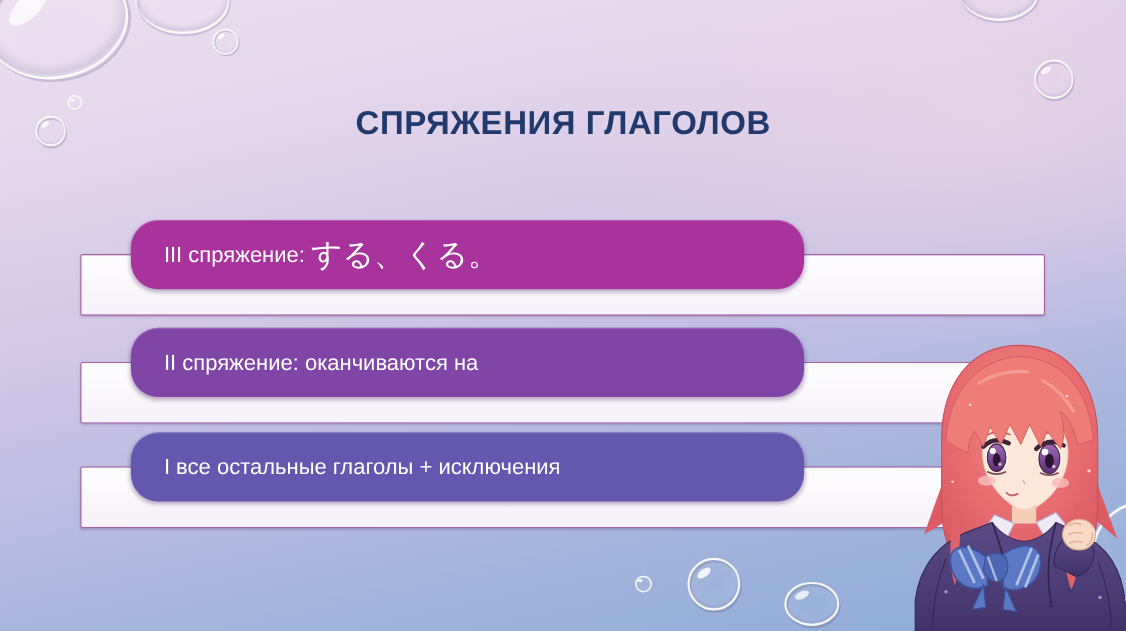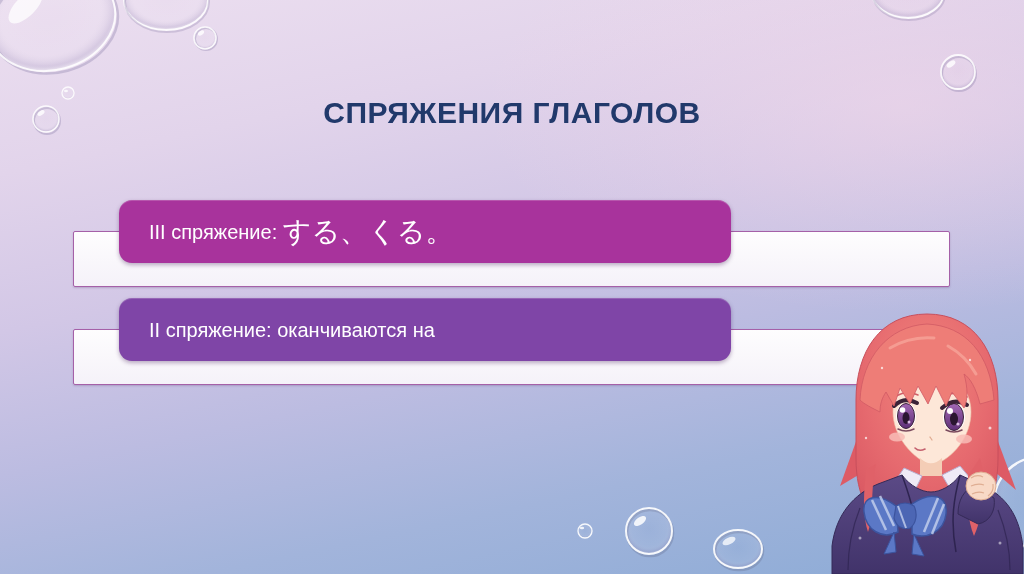--- a/index.html
+++ b/index.html
@@ -18,21 +18,21 @@
   .item{position:absolute;left:73px;width:880px;height:95px;}
   .item-1{top:200px;} .item-2{top:298px;} .item-3{top:393px;}
   .plate{
     position:absolute;top:31px;left:0;width:875px;height:54px;z-index:2;
     background:linear-gradient(180deg,#fefdfe 0%,#f5f2f9 100%);
     border:1px solid #a560a8;border-radius:2px;
     box-shadow:0 1px 2px rgba(90,50,110,0.25);
   }
   .bar{
     position:absolute;top:0;left:46px;width:612px;height:63px;z-index:3;
-    border-radius:13px;display:flex;align-items:center;padding-left:30px;
+    border-radius:25px;display:flex;align-items:center;padding-left:30px;
     box-sizing:border-box;
     box-shadow:0 2px 4px rgba(60,20,80,0.35), inset 0 1px 0 rgba(255,255,255,0.18);
     color:#ffffff;
   }
   .bar .ru{font-size:20px;line-height:1;white-space:pre;}
   .bar .ja{font-size:28px;line-height:1;white-space:pre;}
   .character{position:absolute;left:830px;top:308px;width:194px;height:266px;z-index:5;}
 </style>
 </head>
 <body>
@@ -109,20 +109,27 @@
     </div>
   </div>
 
   <div class="item item-2">
     <div class="plate"></div>
     <div class="bar" style="background: rgb(127, 69, 167);">
       <span class="ru">II спряжение: оканчиваются на </span>
     </div>
   </div>
 
+  <div class="item item-3">
+    <div class="plate"></div>
+    <div class="bar" style="background: rgb(100, 87, 176);">
+      <span class="ru">I все остальные глаголы + исключения</span>
+        <span class="ja"></span>
+    </div>
+  </div>
 
   <svg class="character" viewBox="0 0 194 266">
     <defs>
       <radialGradient id="hairG" cx="50%" cy="32%" r="80%">
         <stop offset="0%" stop-color="#f1857c"></stop>
         <stop offset="55%" stop-color="#e66a6f"></stop>
         <stop offset="100%" stop-color="#d6545f"></stop>
       </radialGradient>
       <linearGradient id="blazerG" x1="0" y1="0" x2="0" y2="1">
         <stop offset="0%" stop-color="#5b4a86"></stop>

